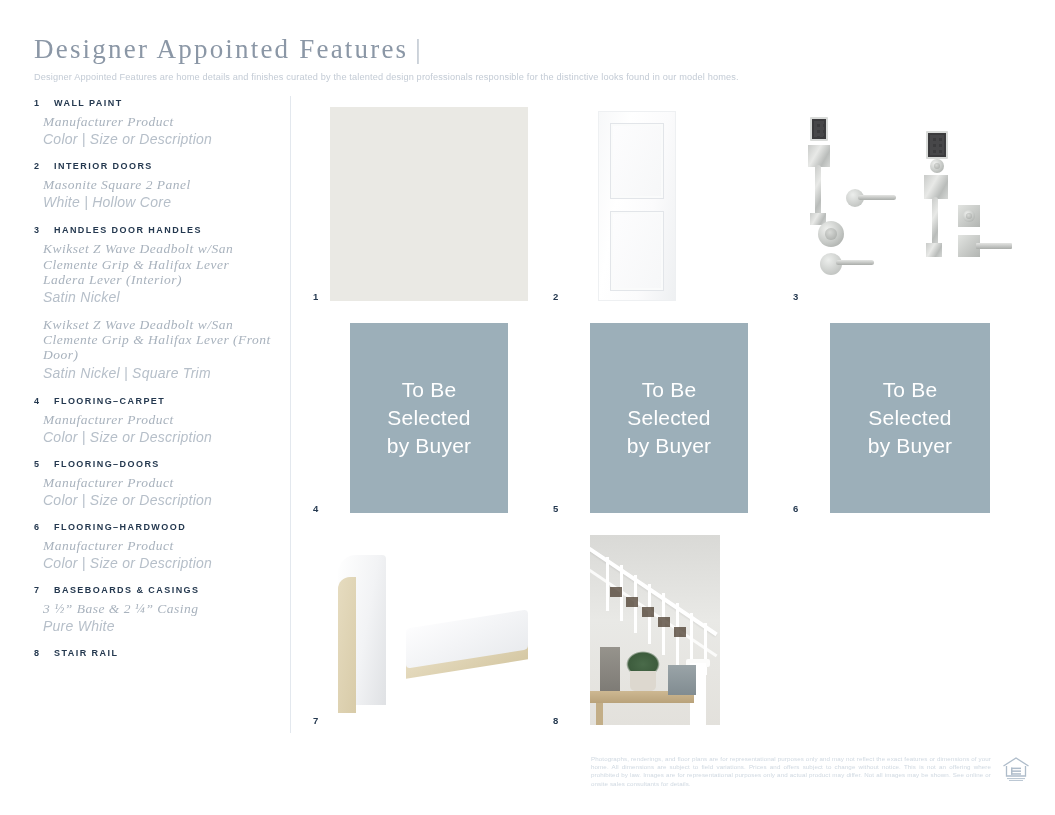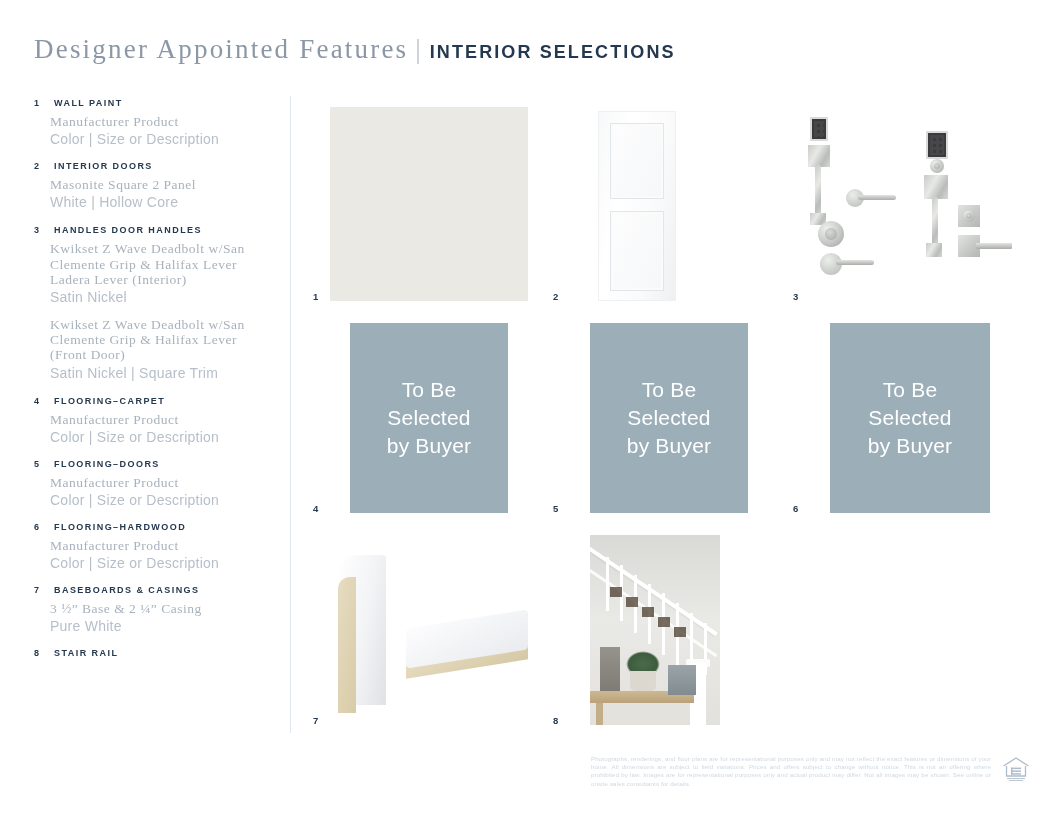--- a/index.html
+++ b/index.html
@@ -68,21 +68,21 @@
     font-weight: 700;
     color: #24384f;
     letter-spacing: .3px;
   }
   .spec-cat {
     font-size: 9px;
     font-weight: 700;
     color: #24384f;
     letter-spacing: 1.45px;
   }
-  .spec-body { margin-left: 16px; margin-top: 6px; }
+  .spec-body { margin-left: 9px; margin-top: 6px; font-style: italic; }
   .spec-prod {
     font-family: "Liberation Serif", serif;
     font-size: 13.5px;
     line-height: 15.2px;
     color: #a8b2bd;
     letter-spacing: .5px;
     font-weight: 400;
   }
   .spec-desc {
     font-size: 14px;
@@ -345,22 +345,22 @@
 </style>
 </head>
 <body>
 
 <div class="page">
 
   <div class="header">
     <div class="title-row">
       <span class="title-serif">Designer Appointed Features</span>
       <span class="title-pipe">|</span>
-      <span class="title-sans">INTERIOR SELECTIONS</span>
-    </div>
+    </div>
+    <div class="subtitle">Designer Appointed Features are home details and finishes curated by the talented design professionals responsible for the distinctive looks found in our model homes.</div>
   </div>
 
   <div class="vdivider"></div>
 
   <div class="speclist">
 
     <div class="spec" style="margin-bottom:14px;">
       <div class="spec-head">
         <span class="spec-num">1</span>
         <span class="spec-cat">WALL PAINT</span>

